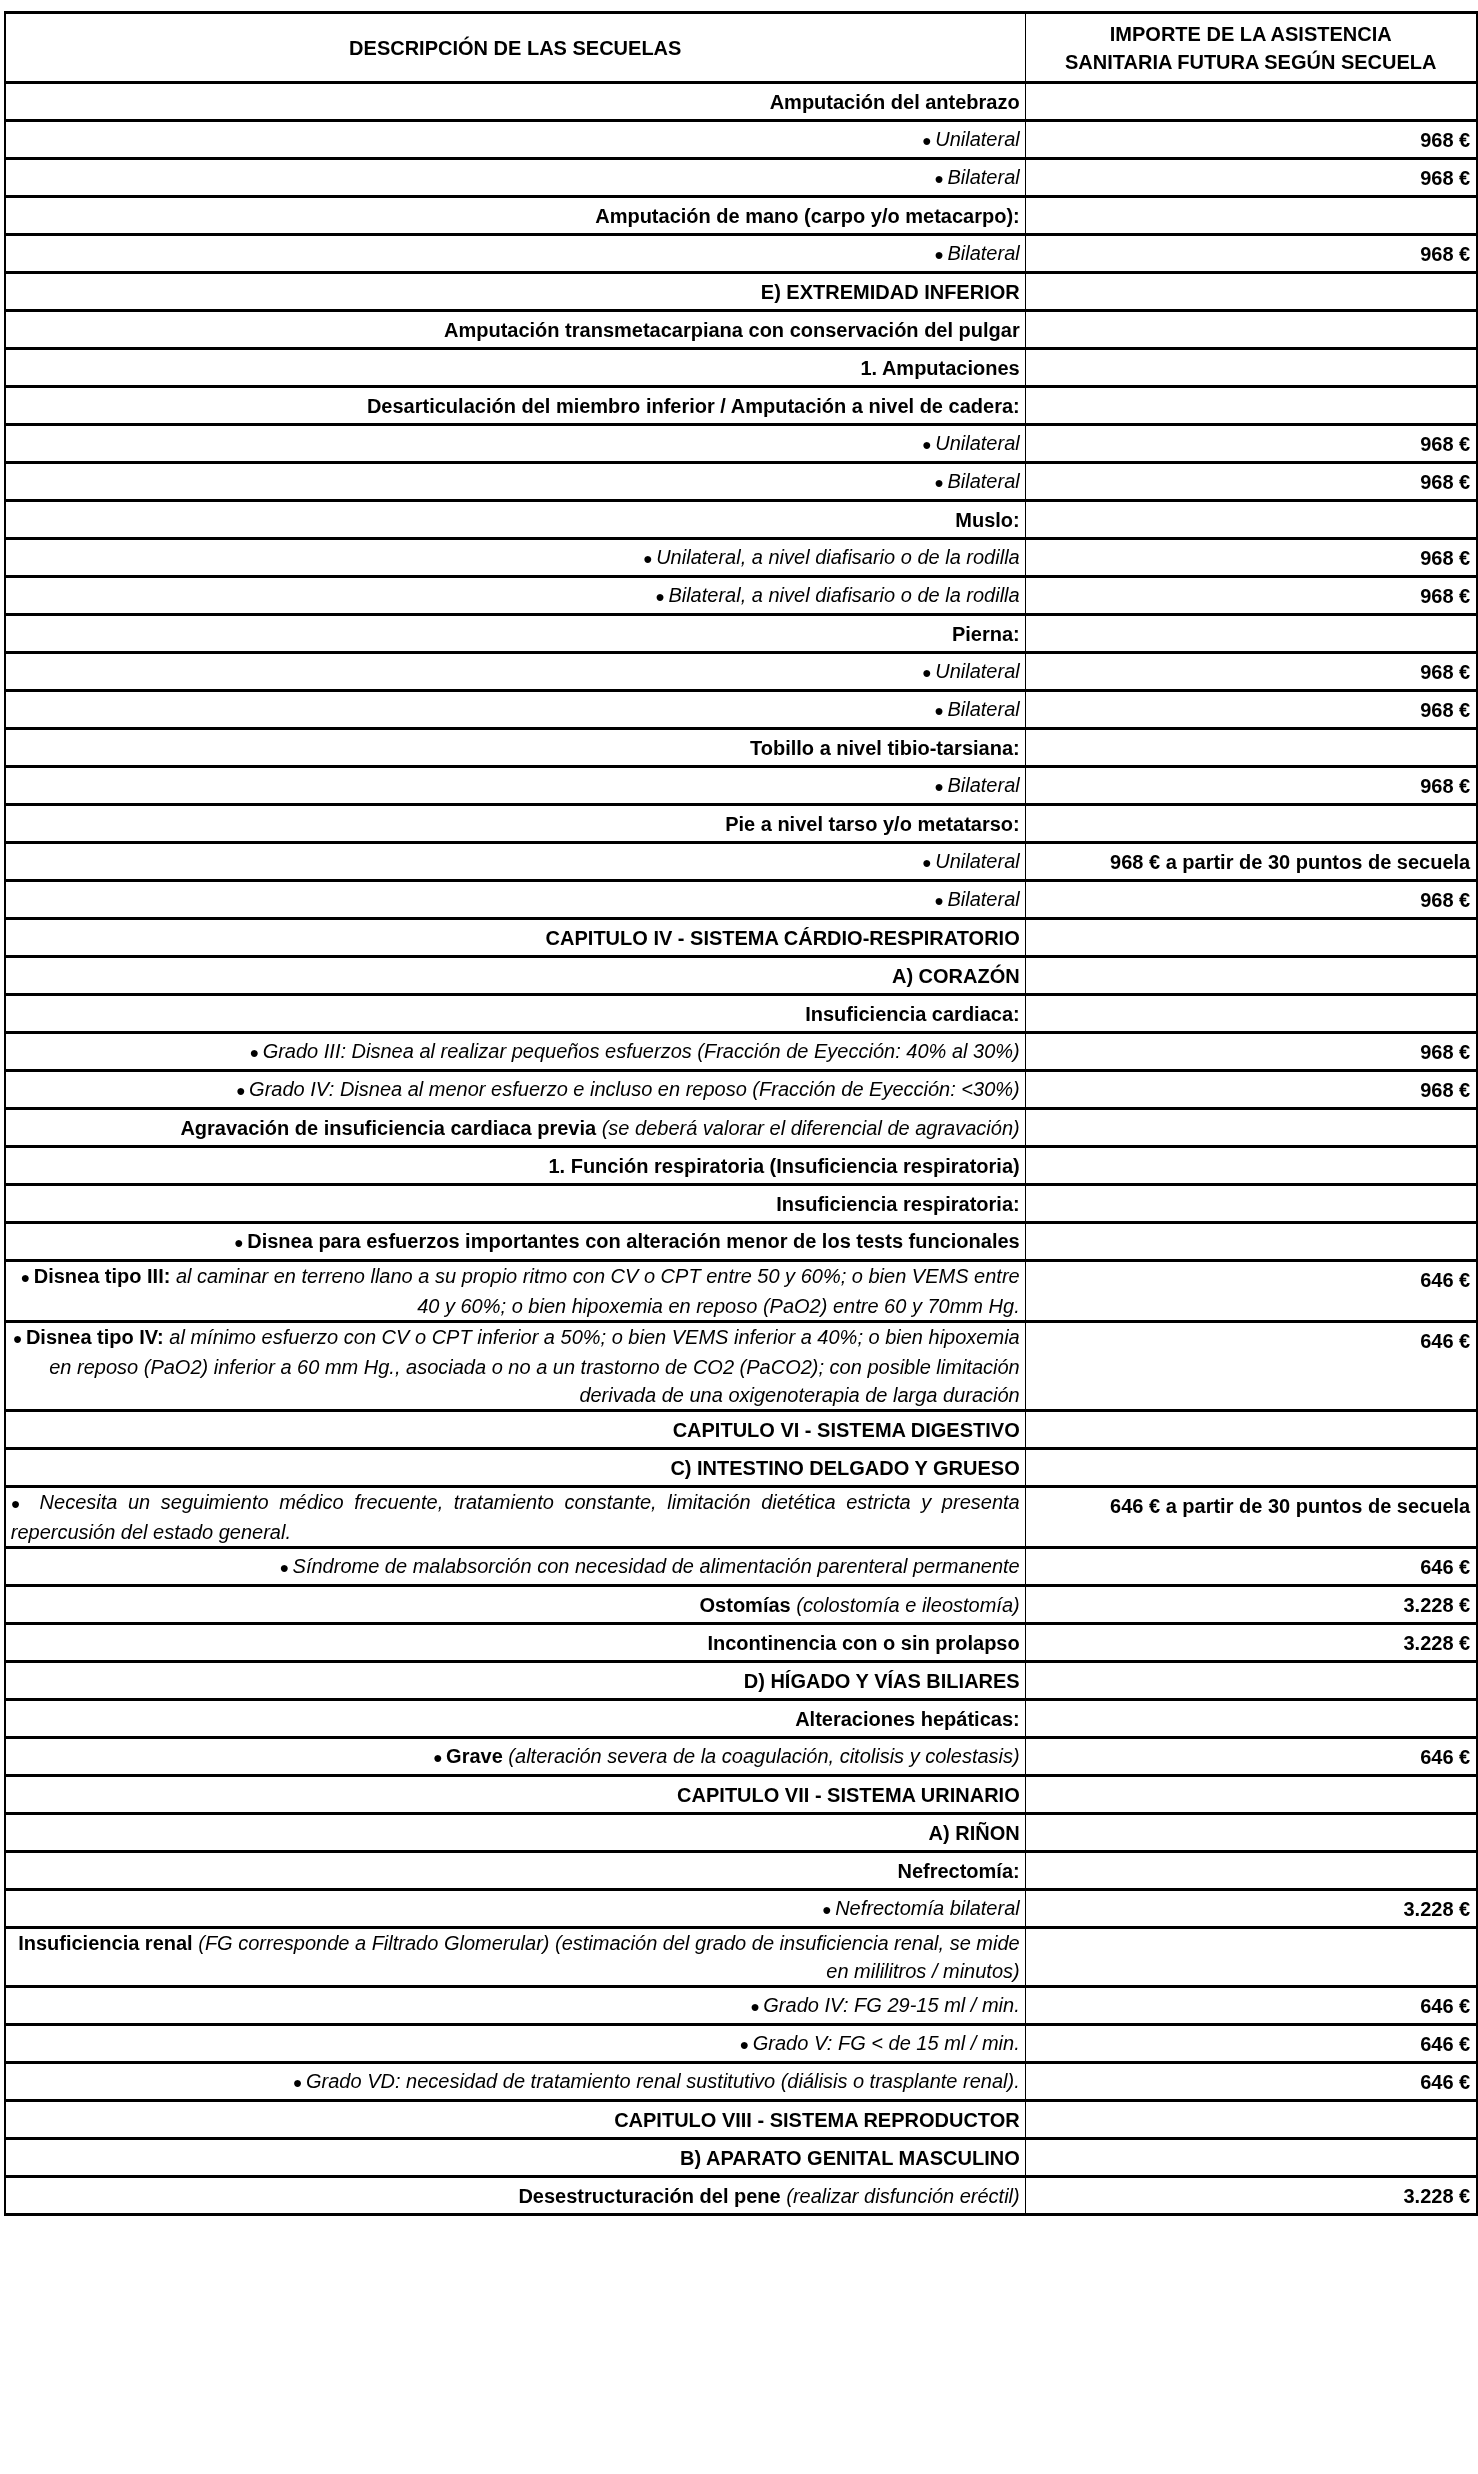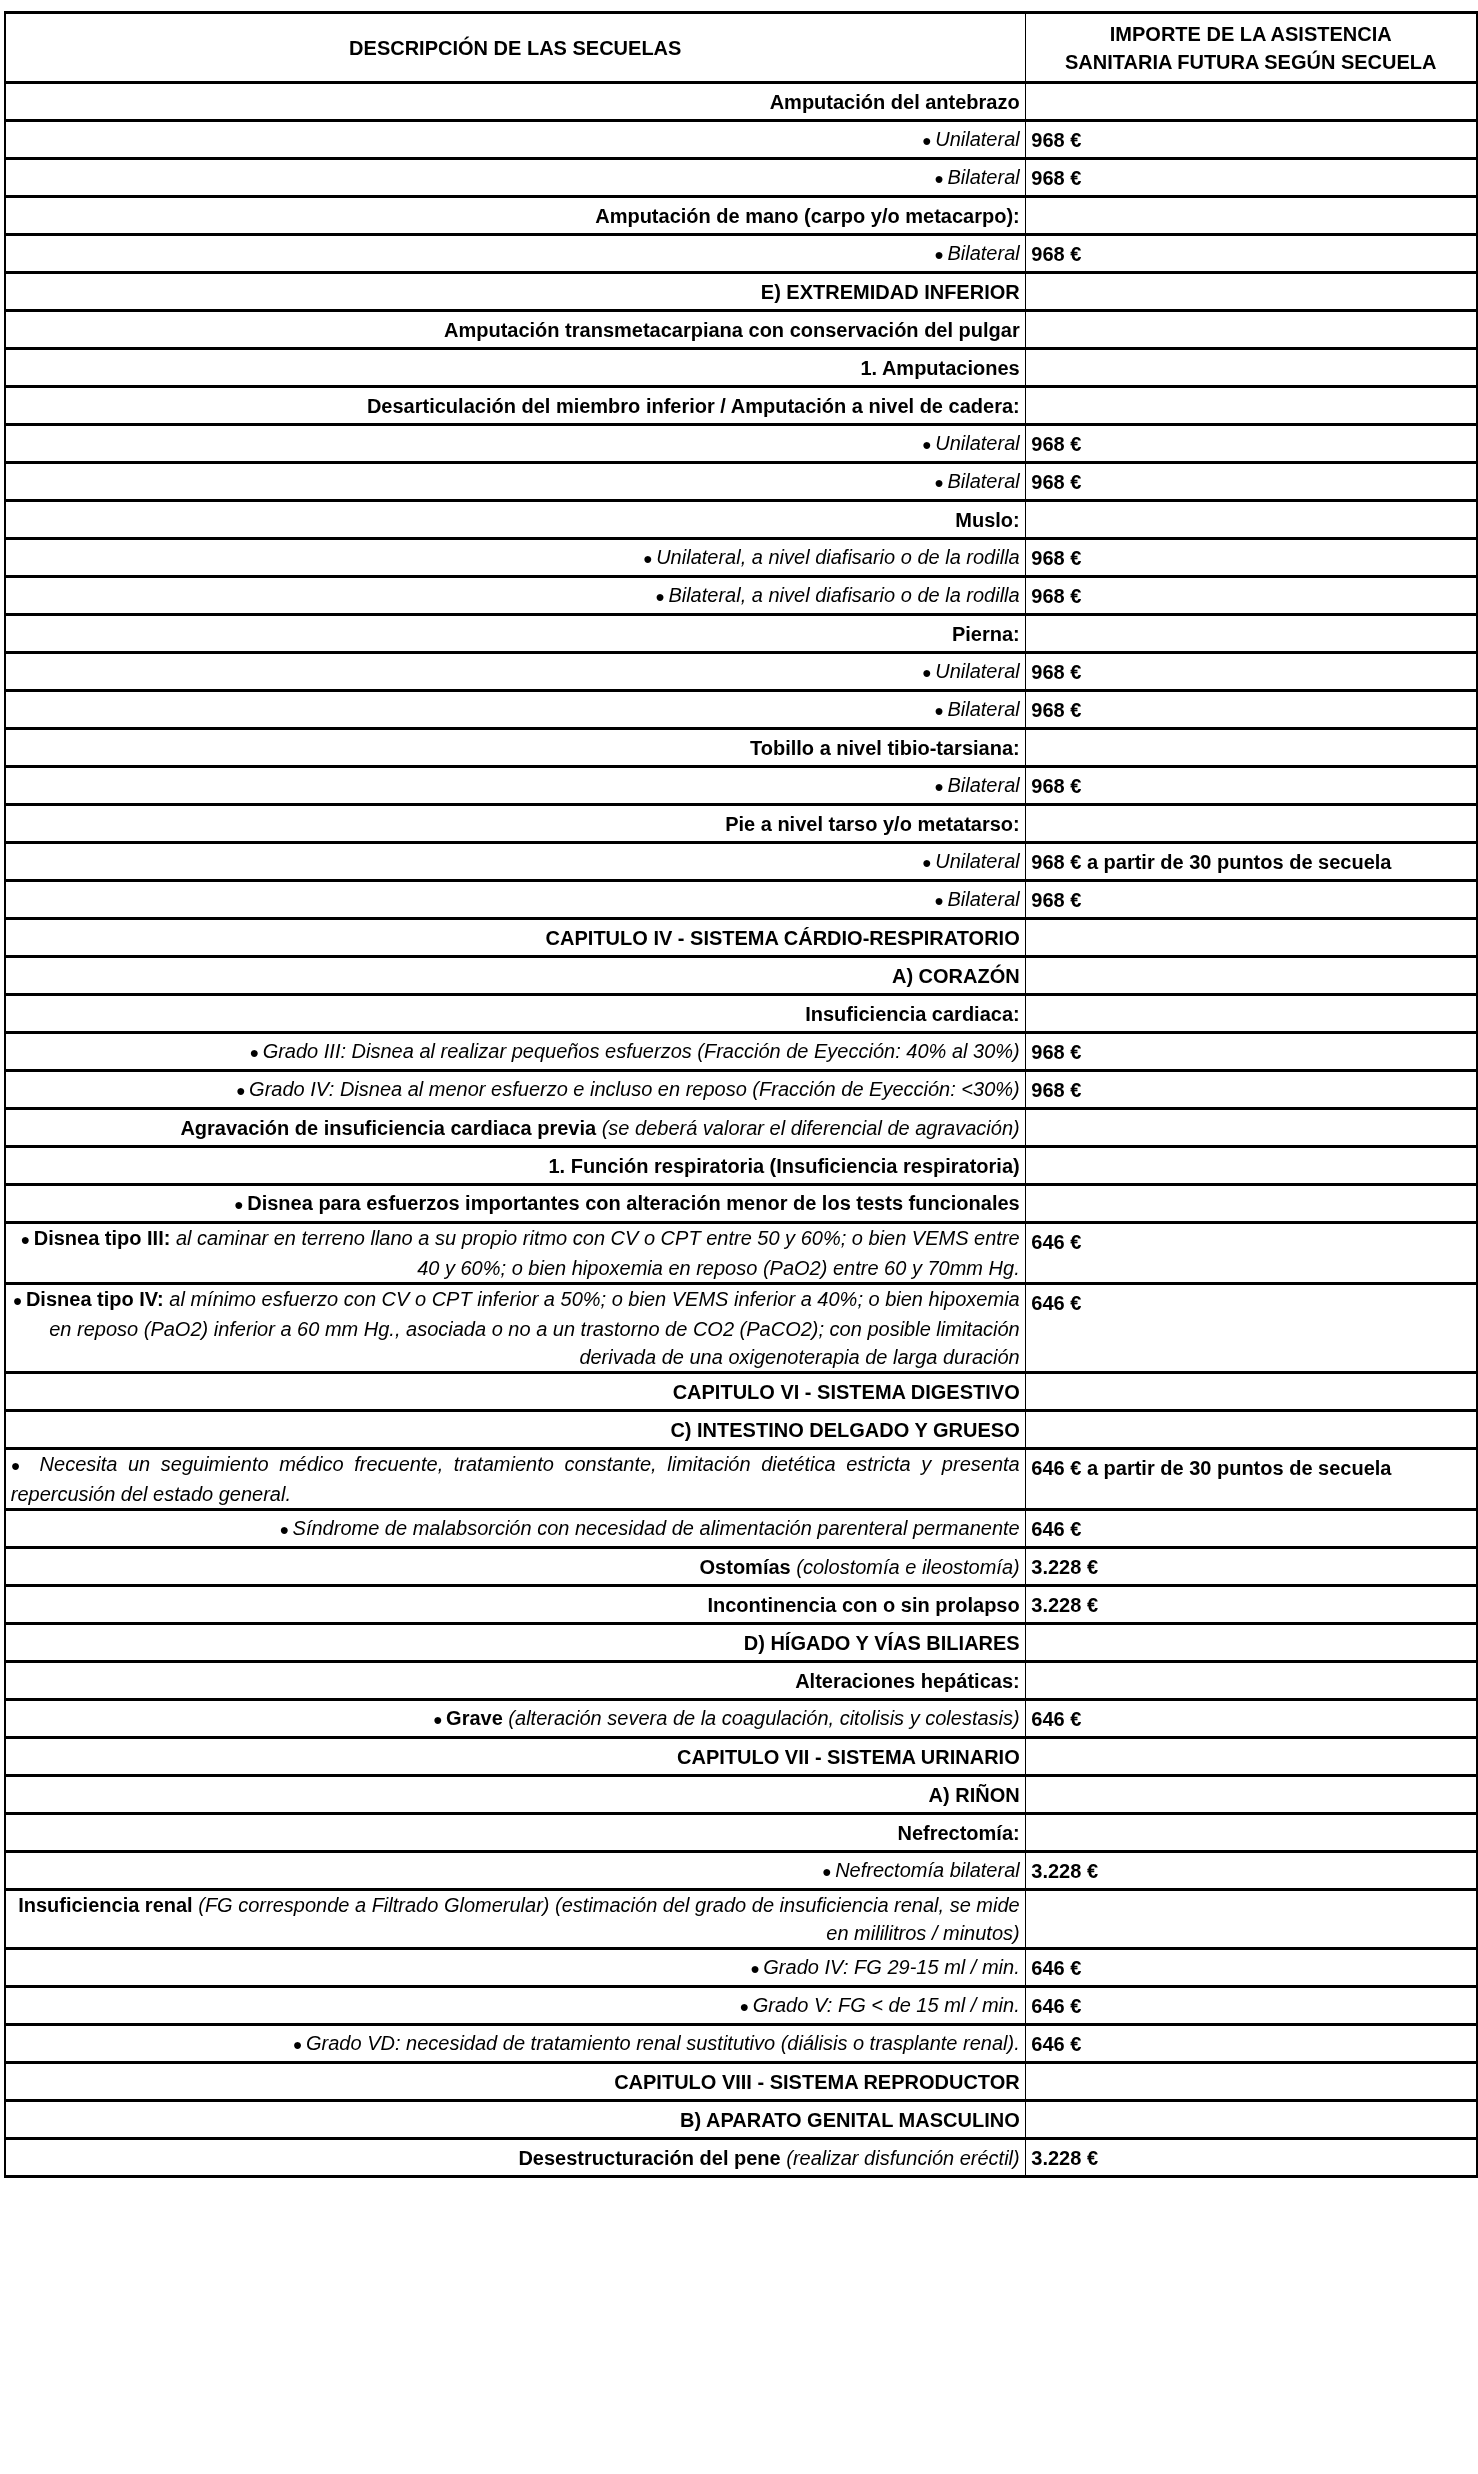--- a/index.html
+++ b/index.html
@@ -14,21 +14,21 @@
   table.secuelas col.c2 { width: 451px; }
   table.secuelas th, table.secuelas td {
     border-top: 3.5px solid #000; border-bottom: 3.5px solid #000;
     padding: 0 5.3px; vertical-align: middle; font-size: 20px; line-height: 28px;
   }
   table.secuelas th { height: 67px; font-weight: bold; text-align: center; }
   table.secuelas th.c1h, table.secuelas td.desc { border-right: 1.8px solid #000; }
   table.secuelas td { height: 35px; }
   table.secuelas td.desc { text-align: right; }
   table.secuelas td.desc.justify { text-align: justify; margin-top: 31px; }
-  table.secuelas td.amt { text-align: left; font-weight: bold; vertical-align: top; padding-top: 3.5px; }
+  table.secuelas td.amt { text-align: right; font-weight: bold; vertical-align: top; padding-top: 3.5px; }
   table.secuelas tr.single td.amt { vertical-align: middle; padding-top: 0; }
   .b { font-weight: bold; }
   .n { font-weight: normal; font-style: italic; }
   .bullet { font-size: 16px; }
   th .line { display: block; }
 </style>
 </head>
 <body>
 
 <table class="secuelas">
@@ -184,20 +184,24 @@
   <tr class="single">
     <td class="desc"><span class="b">Agravación de insuficiencia cardiaca previa</span><span class="n"> (se deberá valorar el diferencial de agravación)</span></td>
     <td class="amt"></td>
   </tr>
 
   <tr class="single">
     <td class="desc"><span class="b">1. Función respiratoria (Insuficiencia respiratoria)</span><span class="n"></span></td>
     <td class="amt"></td>
   </tr>
 
+  <tr class="single">
+    <td class="desc"><span class="b">Insuficiencia respiratoria:</span><span class="n"></span></td>
+    <td class="amt"></td>
+  </tr>
 
   <tr class="single">
     <td class="desc"><span class="bullet" style="margin-right: 3.5px;">●</span><span class="b">Disnea para esfuerzos importantes con alteración menor de los tests funcionales</span><span class="n"></span></td>
     <td class="amt"></td>
   </tr>
 
   <tr>
     <td class="desc"><span class="bullet" style="margin-right: 3.5px;">●</span><span class="b">Disnea tipo III:</span><span class="n"> al caminar en terreno llano a su propio ritmo con CV o CPT entre 50 y 60%; o bien VEMS  entre 40 y 60%; o bien hipoxemia en reposo (PaO2) entre 60 y 70mm Hg.</span></td>
     <td class="amt">646 €</td>
   </tr>

